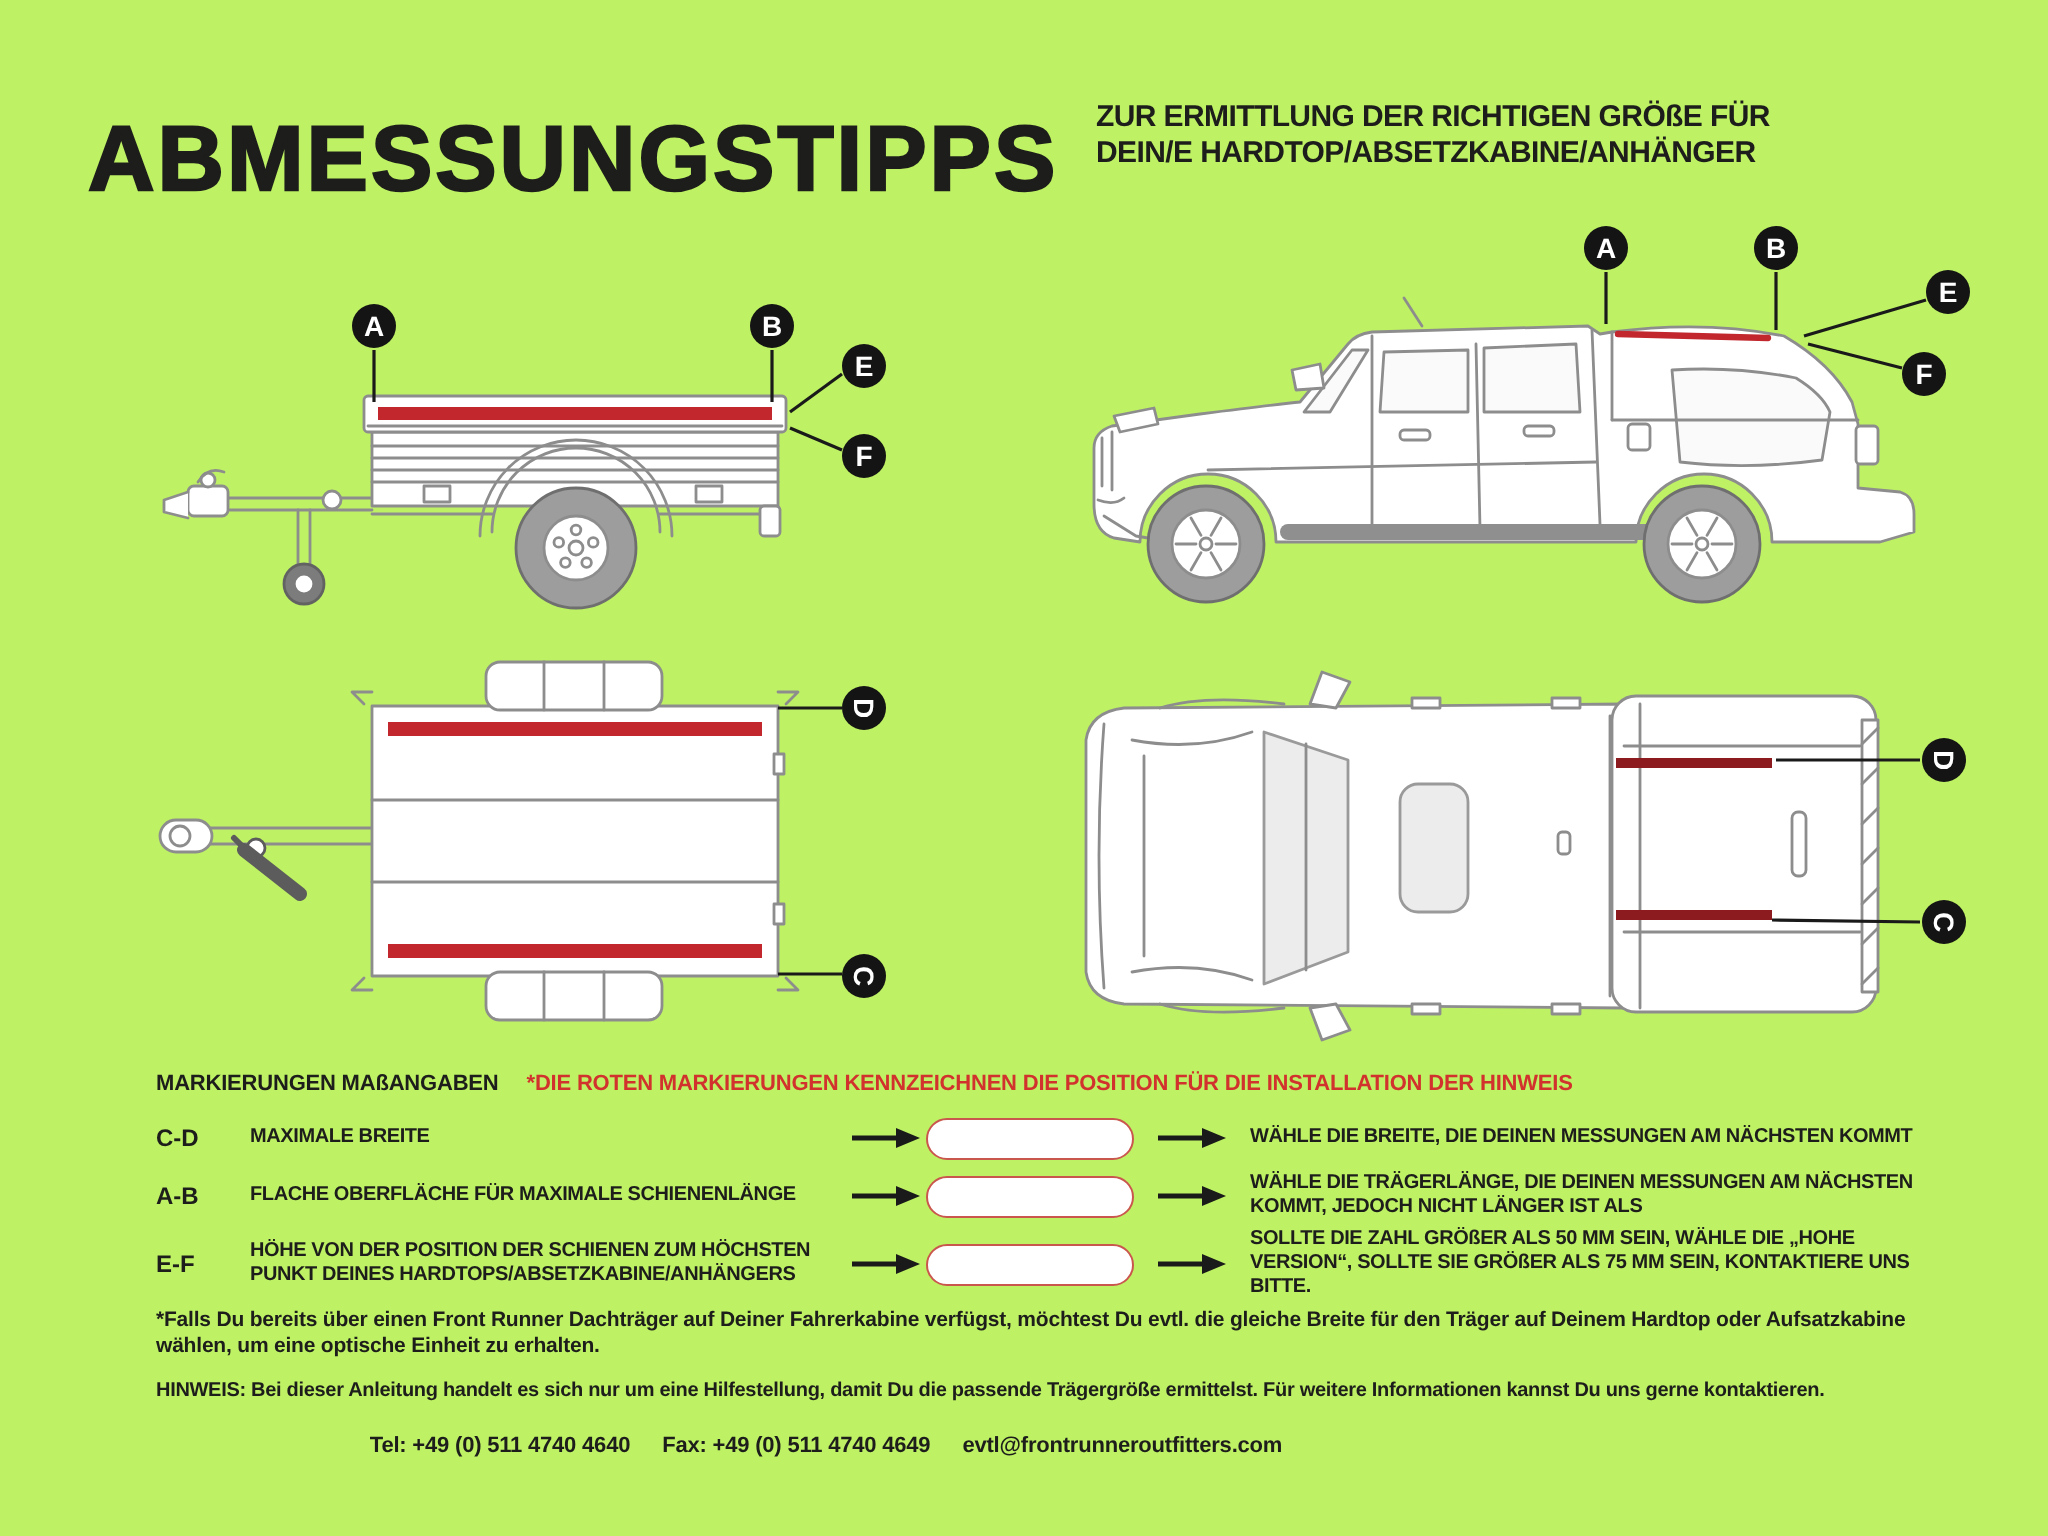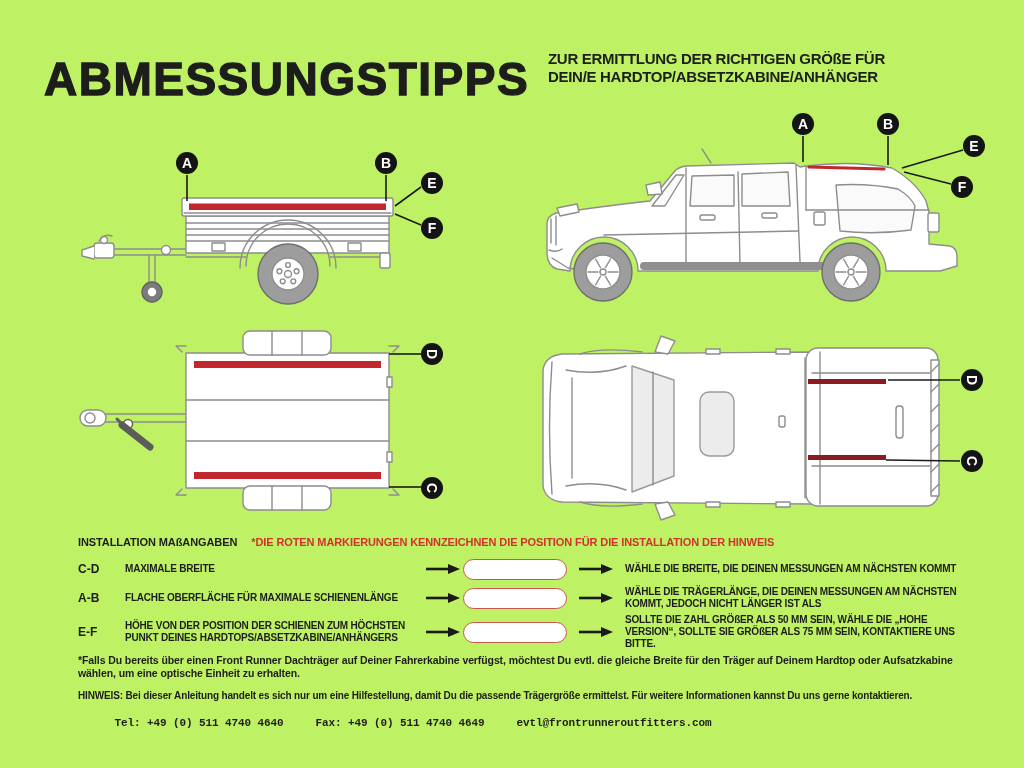--- a/index.html
+++ b/index.html
@@ -20,22 +20,22 @@
   .red{color:#d2322d;}
   .rows{left:78px;top:556px;width:890px;}
   .mrow{display:grid;grid-template-columns:47px 298px 40px 104px 58px 1fr;align-items:center;}
   .mrow .lab{font-size:12px;font-weight:bold;}
   .mrow .desc,.mrow .instr{font-size:10px;font-weight:bold;letter-spacing:-0.2px;line-height:1.2;}
   .mrow .instr{max-width:352px;}
   .pill{width:100%;height:21px;border:1.6px solid #ca574e;border-radius:12px;box-sizing:border-box;background:#fff;}
   .arrowbox{display:flex;justify-content:center;align-items:center;}
   .foot{left:78px;top:654px;width:912px;font-size:10.5px;font-weight:bold;line-height:1.25;letter-spacing:-0.1px;}
   .hinweis{left:78px;top:690px;width:940px;font-size:10px;font-weight:bold;letter-spacing:-0.15px;white-space:nowrap;}
-  .contact{left:0;top:717px;width:826px;display:flex;justify-content:center;gap:32px;
-           font-size:11px;font-weight:bold;letter-spacing:-0.1px;font-family:Liberation Mono, monospace;}
+  .contact{left:0;top:717px;width:826px;display:flex;justify-content:center;gap:16px;
+           font-size:11px;font-weight:bold;letter-spacing:-0.1px;}
 </style>
 </head>
 <body>
 
 <div class="page">
 
   <div class="abs title">ABMESSUNGSTIPPS</div>
   <div class="abs subtitle">
     <div>ZUR ERMITTLUNG DER RICHTIGEN GRÖßE FÜR</div>
     <div>DEIN/E HARDTOP/ABSETZKABINE/ANHÄNGER</div>
@@ -275,21 +275,21 @@
       <line class="leader" x1="888" y1="380" x2="960" y2="380"></line>
       <line class="leader" x1="886" y1="460" x2="960" y2="461"></line>
       <circle class="marker" cx="972" cy="380" r="11"></circle>
       <text class="mtxt" x="972" y="385" text-anchor="middle" transform="rotate(90 972 380)">D</text>
       <circle class="marker" cx="972" cy="461" r="11"></circle>
       <text class="mtxt" x="972" y="466" text-anchor="middle" transform="rotate(90 972 461)">C</text>
     </g>
   </svg>
 
   <div class="abs measure-header">
-    <span>INSTALLATION MAßANGABEN</span>
+    <span>MARKIERUNGEN MAßANGABEN</span>
     <span class="red">*DIE ROTEN MARKIERUNGEN KENNZEICHNEN DIE POSITION FÜR DIE INSTALLATION DER HINWEIS</span>
   </div>
 
   <div class="abs rows">
 
     <div class="mrow" style="height:26px">
       <div class="lab">C-D</div>
       <div class="desc">MAXIMALE BREITE</div>
       <div class="arrowbox">
         <svg width="34" height="12" viewBox="0 0 34 12" style="position:static">

